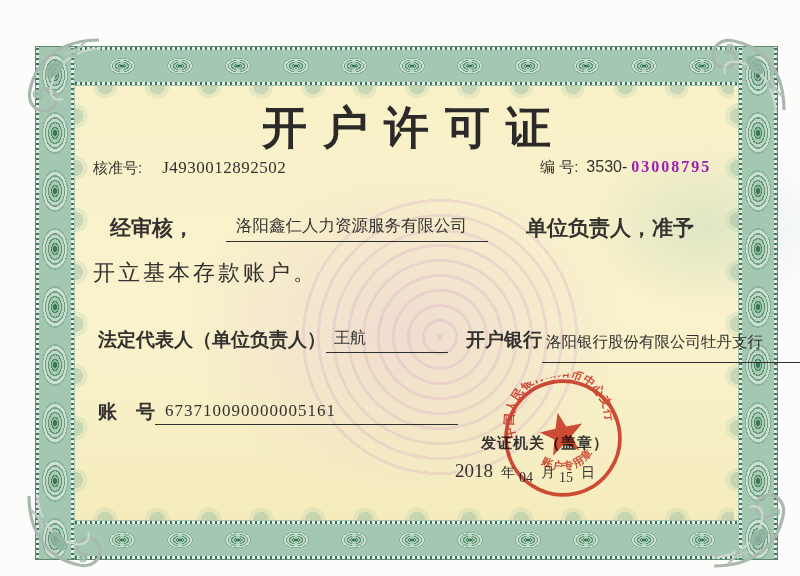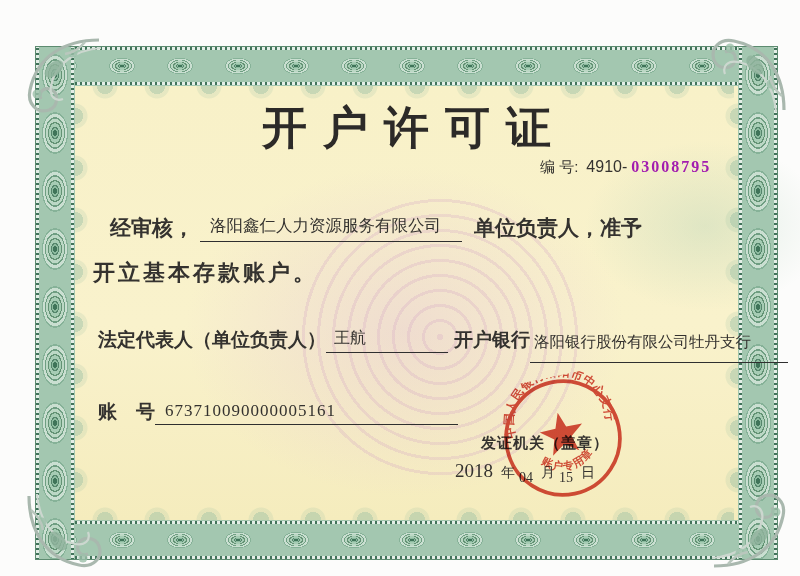--- a/index.html
+++ b/index.html
@@ -73,33 +73,33 @@
   .row-approval .val { font-family:"Liberation Serif", serif; font-size:17px; margin-left:20px; letter-spacing:.5px; }
   .row-serial { left:505px; top:112px; font-size:15px; }
   .row-serial .pfx { font-size:16px; margin-left:8px; }
   .row-serial .num { font-family:"Liberation Serif", serif; font-size:16px; font-weight:700;
                      letter-spacing:2px; margin-left:4px; color:#a21caf; }
 
   .title { left:0; top:52px; width:743px; text-align:center;
     font-family:"Liberation Serif", serif; font-weight:700; font-size:45px;
     letter-spacing:16px; padding-left:16px; color:#2c2a28; }
 
-  .line1 { left:75px; top:168px; display:flex; align-items:flex-end; }
+  .line1 { left:75px; top:168px; display:flex; align-items:flex-end;gap:26px; }
   .bold-cn { font-weight:700; font-size:21px; }
   .u { border-bottom:1.5px solid #2f2f2f; display:inline-block; }
   .company { width:262px; margin-left:6px; padding:0 0 4px 10px;
     font-family:"Liberation Serif", serif; font-size:16.5px; white-space:nowrap; }
   .suffix { margin-left:12px; }
 
-  .line2 { left:58px; top:212px; font-weight:700; font-size:22px; letter-spacing:3px; }
+  .line2 { left:58px; top:212px; font-weight:400; font-size:22px; letter-spacing:3px; }
 
   .line3 { left:63px; top:276px; display:flex; align-items:flex-end; }
   .lbl { font-weight:700; font-size:19px; white-space:nowrap; }
   .name { width:122px; padding:0 0 3px 8px; font-family:"Liberation Serif", serif; font-size:16px; }
-  .bank-lbl { margin-left:6px; }
+  .bank-lbl { margin-left:18px; }
   .bank { width:258px; padding:0 0 9px 4px; font-family:"Liberation Serif", serif; font-size:15.5px;
     white-space:nowrap; transform:translateY(10px); }
 
   .line4 { left:63px; top:340px; display:flex; align-items:flex-end; }
   .account { width:303px; padding:0 0 3px 10px; font-family:"Liberation Serif", serif;
     font-size:17px; letter-spacing:1px;margin-top:15px; }
 
   .issuer { left:446px; top:388px; font-weight:700; font-size:15px; letter-spacing:1px; }
   .dateline { left:420px; top:414px; font-size:14px; }
   .dateline .num { font-family:"Liberation Serif", serif; font-size:19px; }
@@ -159,23 +159,26 @@
       <path d="M78,8 C44,8 16,24 9,58 C6,72 16,82 28,78 C38,74 38,60 29,57 C22,55 17,61 20,67" fill="none" stroke="#a9b8ae" stroke-width="3.2"></path>
       <path d="M80,16 C54,18 34,32 30,54 C28,64 34,70 42,67" fill="none" stroke="#ccd7cf" stroke-width="2.2"></path>
       <ellipse cx="33" cy="37" rx="11" ry="6.5" transform="rotate(-40 33 37)" fill="#8fb39c" opacity=".85"></ellipse>
       <circle cx="52" cy="21" r="4.5" fill="#9bbfa9" opacity=".8"></circle>
       <circle cx="16" cy="62" r="4.5" fill="#9bbfa9" opacity=".8"></circle>
       <path d="M64,10 q-8,10 -20,12" fill="none" stroke="#b9c7bd" stroke-width="2.5"></path>
     </svg>
 
     <div class="txt title">开户许可证</div>
 
+    <div class="txt row-approval">
+      <span>核准号:</span><span class="val">J4930012892502</span>
+    </div>
 
     <div class="txt row-serial">
-      <span>编 号:</span><span class="pfx">4910-</span><span class="num">03008795</span>
+      <span>编 号:</span><span class="pfx">3530-</span><span class="num">03008795</span>
     </div>
 
     <div class="txt line1">
       <span class="bold-cn">经审核，</span>
       <span class="u company">洛阳鑫仁人力资源服务有限公司</span>
       <span class="bold-cn suffix">单位负责人，准予</span>
     </div>
 
     <div class="txt line2">开立基本存款账户。</div>
 

